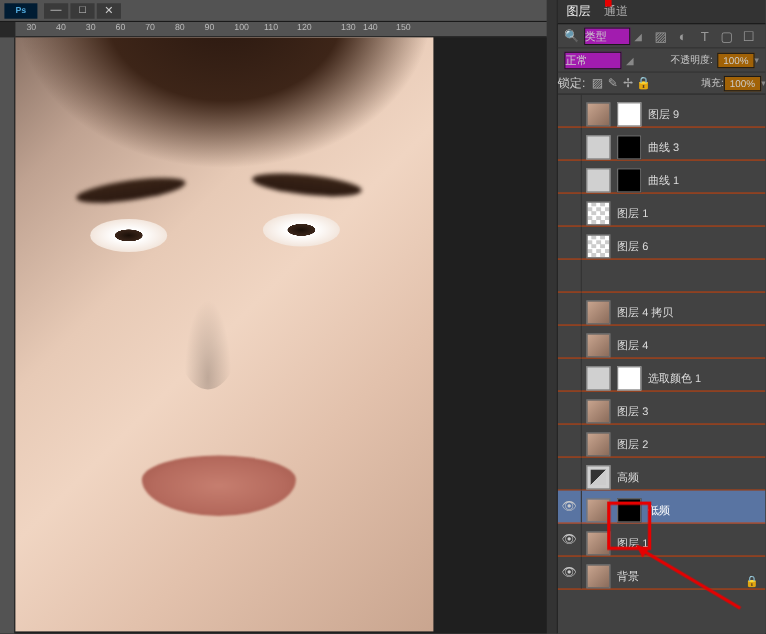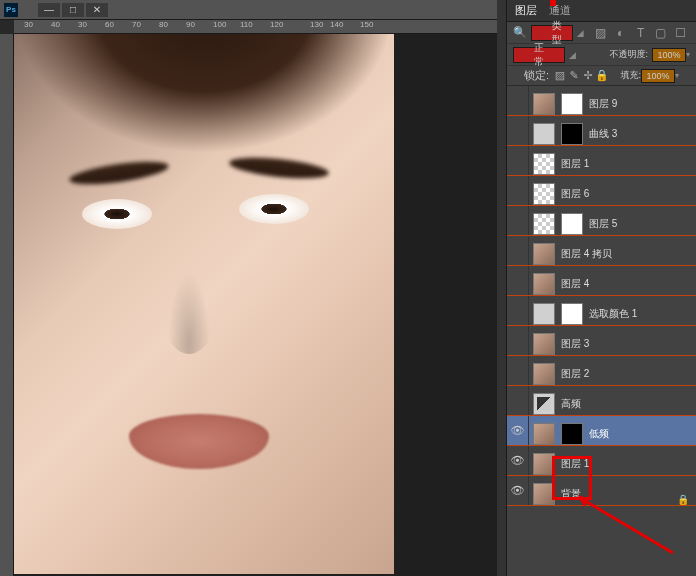--- a/index.html
+++ b/index.html
@@ -1,19 +1,19 @@
 <!DOCTYPE html>
 <html><head>
 <meta charset="utf-8">
 <style>
 *{box-sizing:border-box;margin:0;padding:0;font-family:Tahoma,"Microsoft YaHei",sans-serif;font-size:11px;color:#ccc}
 body{background:#535353;width:696px;height:576px;overflow:hidden;display:flex}
 .canvas-area{width:497px;height:576px;background:#282828;position:relative}
 .titlebar{height:20px;background:#535353;display:flex;align-items:center;padding:0 4px;border-bottom:1px solid #1a1a1a}
-.ps-icon{width:14px;height:14px;background:#001c33;display:inline-flex;align-items:center;justify-content:center;font-size:8px;font-weight:bold;color:#4fa8db;margin-right:20px}
+.ps-icon{width:30px;height:14px;background:#001c33;display:inline-flex;align-items:center;justify-content:center;font-size:8px;font-weight:bold;color:#4fa8db;margin-right:6px}
 .title-text{color:#bbb;font-size:11px;flex:1}
 .win-btns{display:flex;gap:2px}
 .win-btn{width:22px;height:14px;background:#3a3a3a;color:#ccc;display:flex;align-items:center;justify-content:center;font-size:10px}
 .ruler-h{height:14px;background:#535353;position:relative;border-bottom:1px solid #1a1a1a;margin-left:14px}
 .ruler-h .tick{position:absolute;top:0;font-size:8px;color:#bbb}
 .ruler-v{width:14px;background:#535353;position:absolute;left:0;top:34px;bottom:0;border-right:1px solid #1a1a1a}
 .canvas-wrap{position:absolute;left:14px;top:34px;right:0;bottom:0;background:#1f1f1f;display:flex;align-items:flex-start;justify-content:flex-start}
 .canvas{width:380px;height:540px;background:linear-gradient(135deg,#8a7265 0%,#bfa291 15%,#e7cab6 35%,#f0d5c2 50%,#e2c1ac 70%,#c9a58f 100%);position:relative;overflow:hidden}
 .hair{position:absolute;top:0;left:0;right:0;height:120px;background:radial-gradient(ellipse at 50% -20%,#2a1810 0%,#3d2518 40%,transparent 70%)}
 .brow{position:absolute;width:100px;height:18px;background:linear-gradient(to bottom,#3a2518,#2a1810);border-radius:50%;filter:blur(2px)}
@@ -23,25 +23,25 @@
 .eye.l{top:165px;left:68px}
 .eye.r{top:160px;left:225px}
 .nose{position:absolute;top:210px;left:145px;width:60px;height:110px;background:radial-gradient(ellipse at 50% 90%,rgba(0,0,0,.2) 0%,transparent 50%);border-radius:50%}
 .lips{position:absolute;top:380px;left:115px;width:140px;height:55px;background:radial-gradient(ellipse at center,#c67e6f 0%,#b56a5d 60%,#9e5548 100%);border-radius:50% 50% 50% 50%/40% 40% 60% 60%;filter:blur(1px)}
 .gap{width:9px;background:#333}
 .panel-area{width:190px;height:576px;background:#424242;border-left:1px solid #1a1a1a;display:flex;flex-direction:column}
 .panel-tabs{height:22px;background:#333;display:flex;align-items:center;gap:12px;padding-left:8px;border-bottom:1px solid #1a1a1a}
 .panel-tabs span{color:#aaa;font-size:11px}
 .panel-tabs span.active{color:#eee}
 .panel-row{height:22px;display:flex;align-items:center;padding:0 6px;gap:4px;border-bottom:1px solid #333}
-.dd{background:#b91c1c;border:1px solid #1a1a1a;height:16px;padding:0 20px;display:flex;align-items:center;color:#ccc;font-size:10px}
+.dd{background:#a21caf;border:1px solid #1a1a1a;height:16px;padding:0 0;display:flex;align-items:center;color:#ccc;font-size:10px}
 .dd.w1{width:42px}.dd.w2{width:52px}
 .filter-icons{display:flex;gap:6px;margin-left:6px}
 .filter-icons span{width:14px;height:14px;display:flex;align-items:center;justify-content:center;color:#999;font-size:12px}
-.lock-row{height:20px;display:flex;align-items:center;padding:0 17px;font-size:10px;border-bottom:1px solid #2a2a2a}
+.lock-row{height:20px;display:flex;align-items:center;padding:0 0;font-size:10px;border-bottom:1px solid #2a2a2a}
 .lock-row .lbl{margin-right:4px}
 .lock-row .icn{width:14px;text-align:center;color:#aaa}
 .spacer{flex:1}
 .pct{display:flex;align-items:center}
 .pct .field{background:#a16207;border:1px solid #1a1a1a;width:34px;height:14px;display:flex;align-items:center;justify-content:center;font-size:9px}
 .layer-list{flex:1;overflow:hidden}
 .layer{height:30px;display:flex;align-items:flex-end;border-bottom:1px solid #c2410c;position:relative}
 .layer.selected{background:#5974a2}
 .layer.selected .layer-name{color:#fff}
 .vis{width:22px;height:100%;border-right:1px solid #333;display:flex;align-items:center;justify-content:center;color:#ccc}
@@ -160,38 +160,41 @@
         <div class="vis off"></div>
         <div class="layer-content">
           <div class="thumb curves"></div>
           <div class="thumb mask black"></div>
           <span class="layer-name">曲线 3</span>
         </div>
       </div>
       <div class="layer">
         <div class="vis off"></div>
         <div class="layer-content">
+          <div class="thumb curves"></div>
+          <div class="thumb mask black"></div>
+          <span class="layer-name">曲线 1</span>
+        </div>
+      </div>
+      <div class="layer">
+        <div class="vis off"></div>
+        <div class="layer-content">
           <div class="thumb checker"></div>
           <span class="layer-name">图层 1</span>
         </div>
       </div>
       <div class="layer">
         <div class="vis off"></div>
         <div class="layer-content">
           <div class="thumb checker"></div>
           <span class="layer-name">图层 6</span>
         </div>
       </div>
       <div class="layer">
         <div class="vis off"></div>
-        <div class="layer-content">
-          <div class="thumb checker"></div>
-          <div class="thumb mask"></div>
-          <span class="layer-name">图层 5</span>
-        </div>
       </div>
       <div class="layer">
         <div class="vis off"></div>
         <div class="layer-content">
           <div class="thumb photo"></div>
           <span class="layer-name">图层 4 拷贝</span>
         </div>
       </div>
       <div class="layer">
         <div class="vis off"></div>

